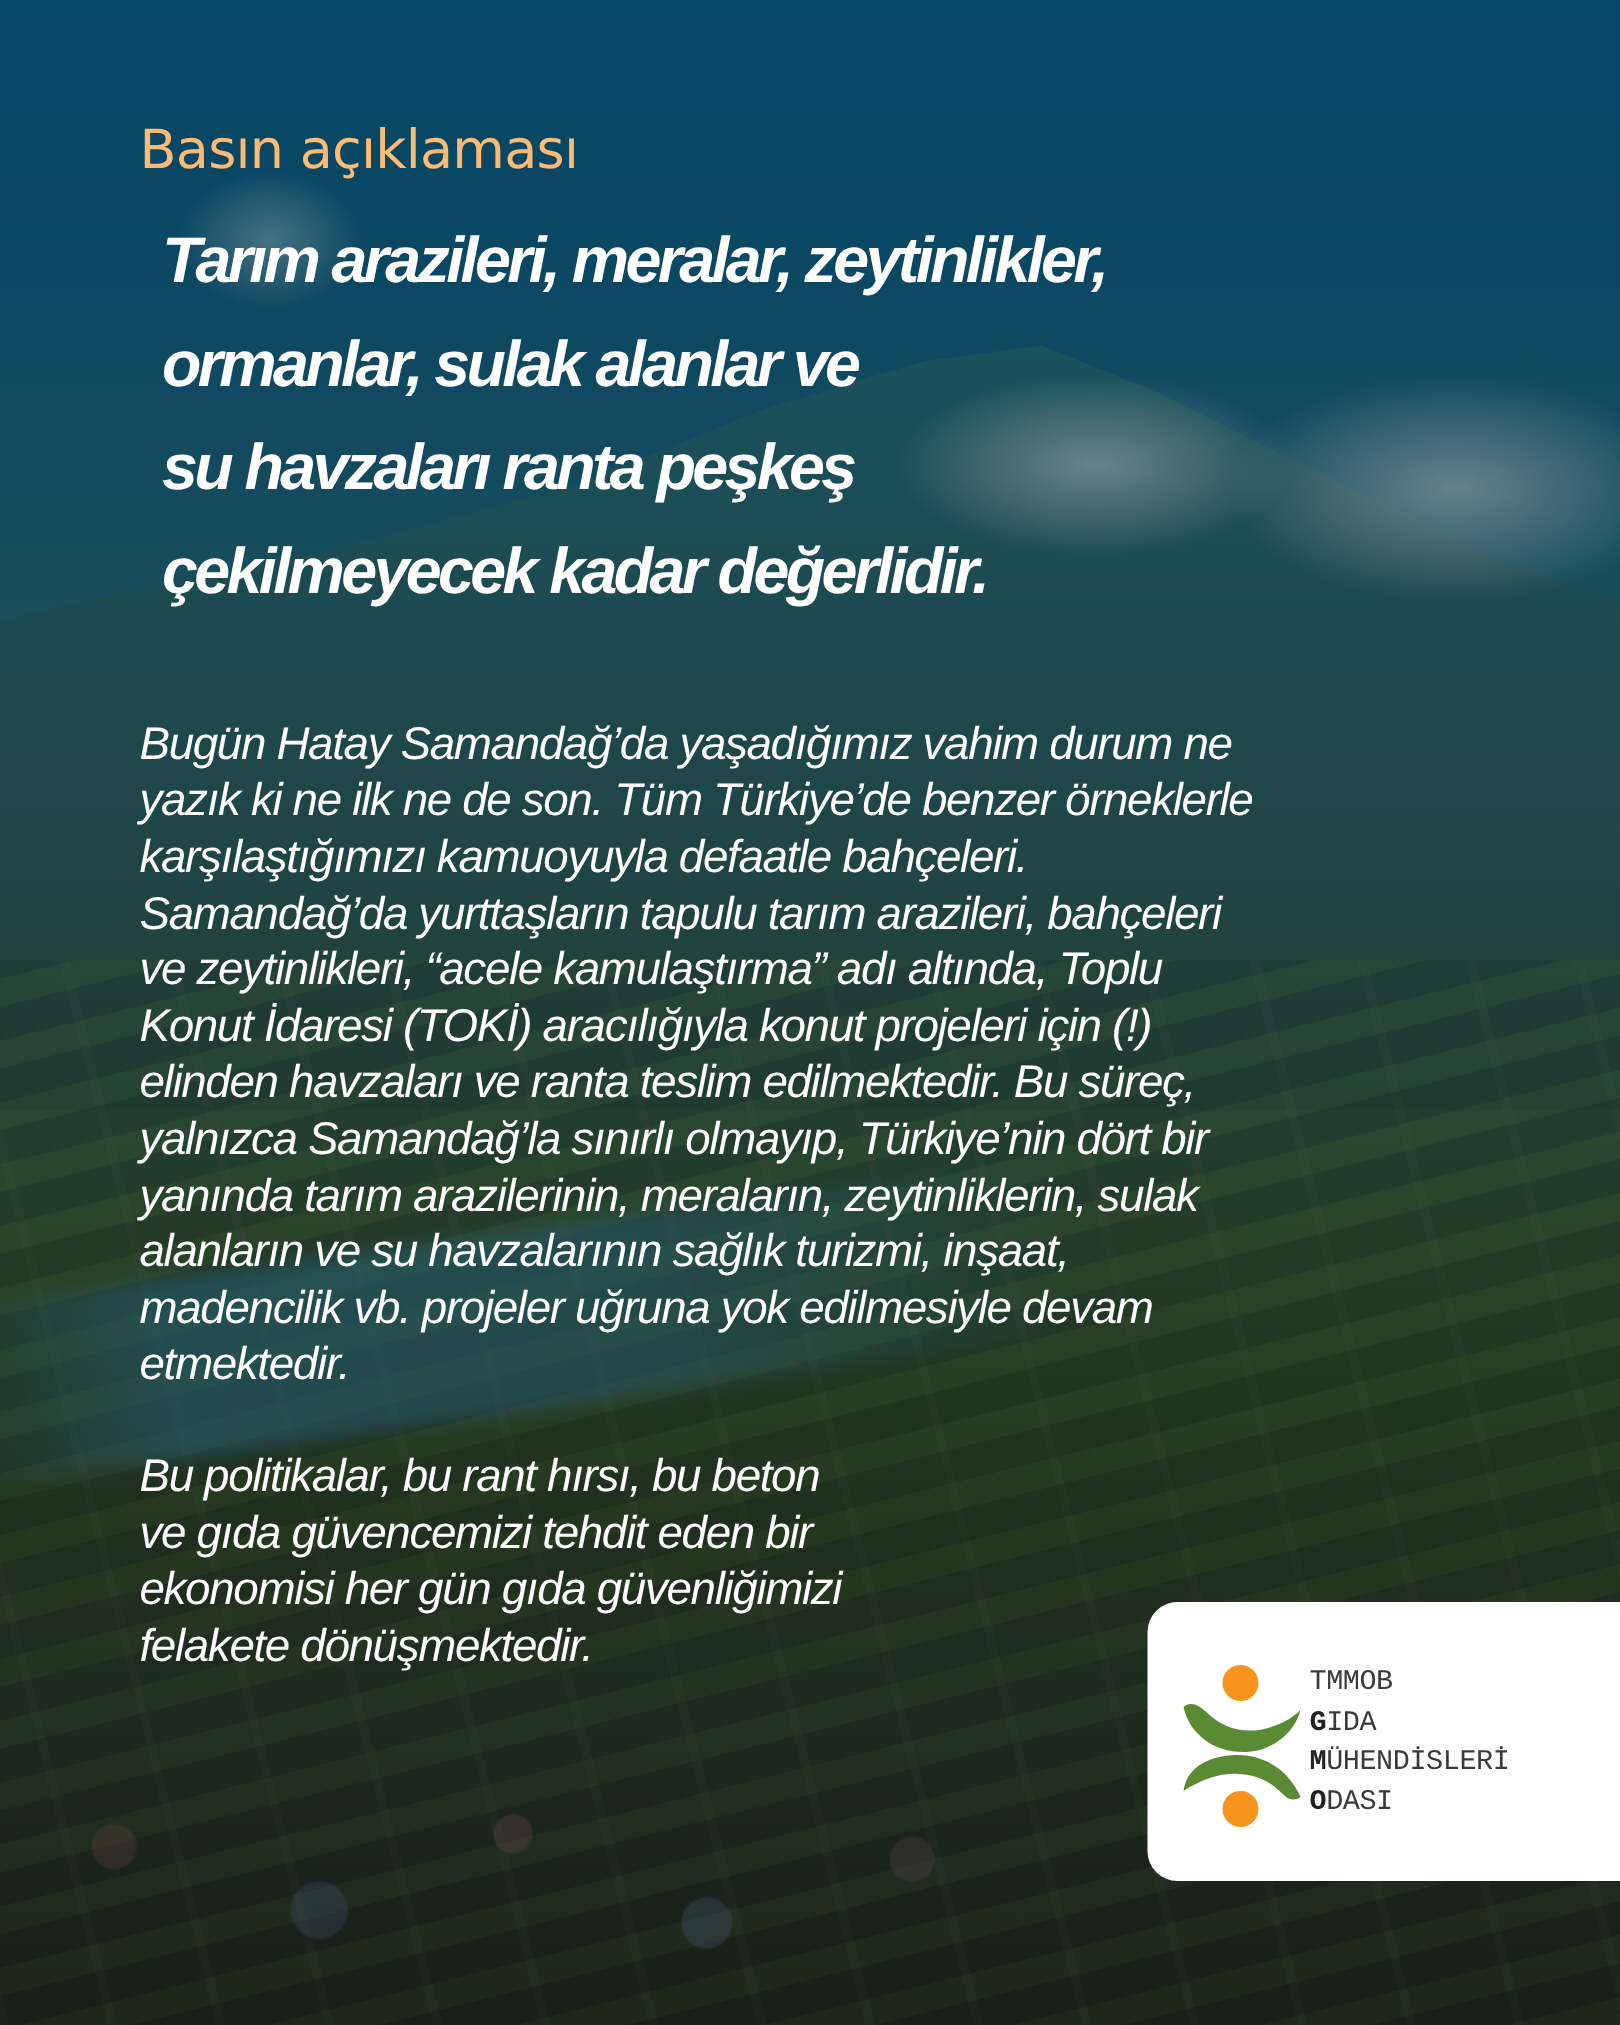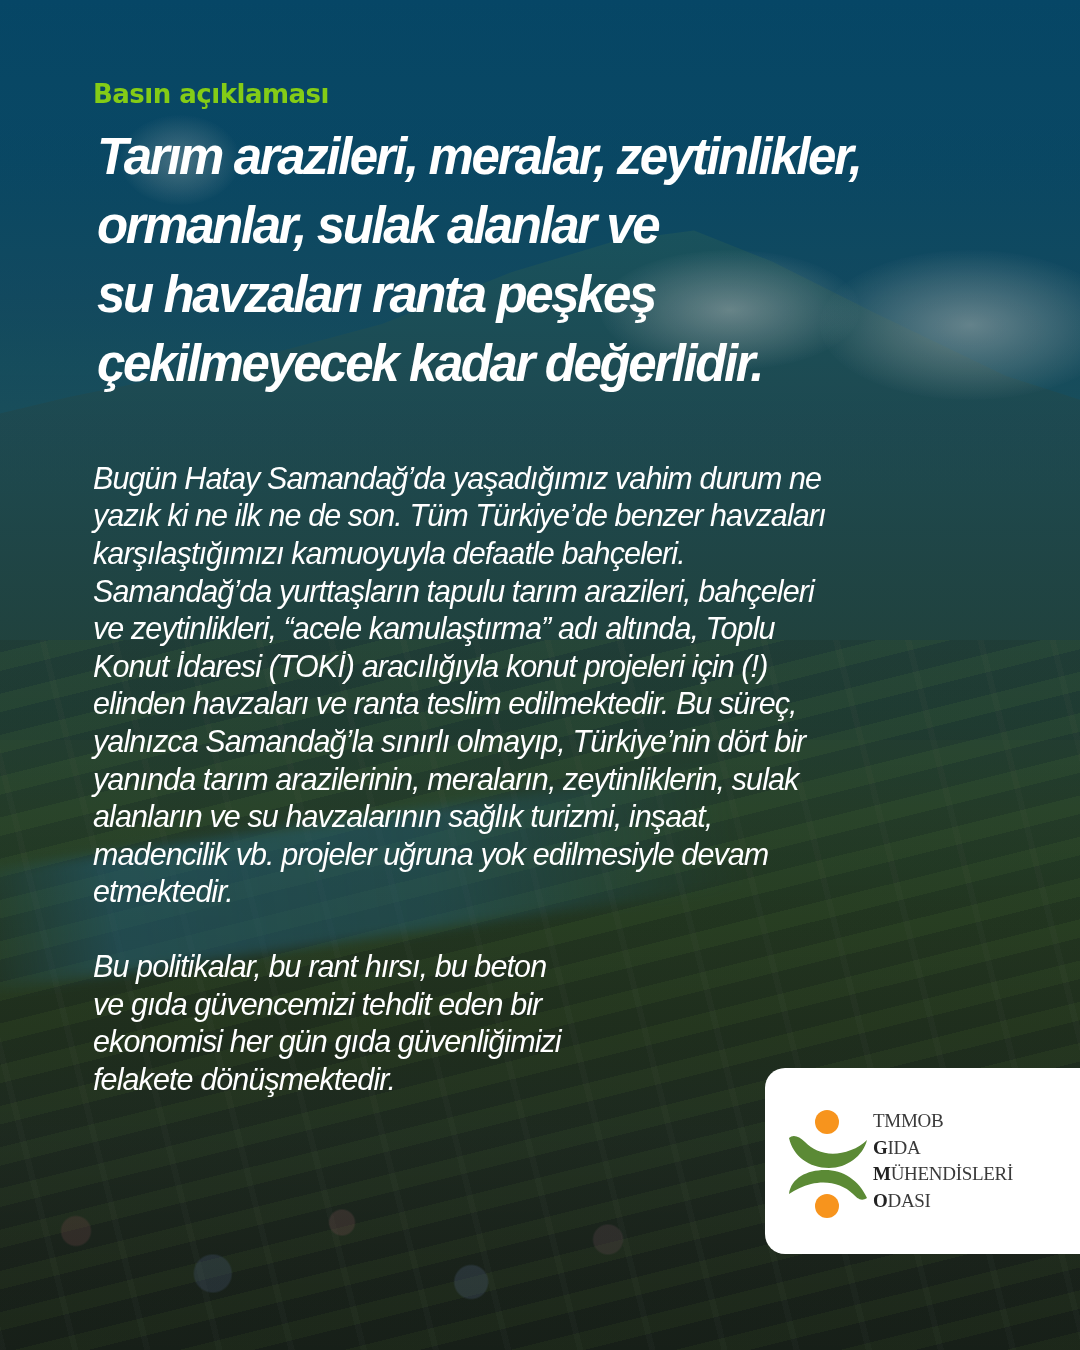--- a/index.html
+++ b/index.html
@@ -94,35 +94,35 @@
     
     .content {
       position: absolute;
       left: 93px;
       top: 78px;
       width: 950px;
       color: #ffffff;
     }
     .kicker {
       font-family: "DejaVu Sans", sans-serif;
-      font-size: 26px;
-      font-weight: bold;
-      color: #84cc16;
+      font-size: 36px;
+      font-weight: normal;
+      color: #fdba74;
       letter-spacing: -0.5px;
       margin: 0 0 10px 0;
       line-height: 1.3;
     }
     .title {
       font-family: "Liberation Sans", sans-serif;
       font-style: italic;
       font-weight: bold;
-      font-size: 51px;
+      font-size: 43px;
       line-height: 69px;
       letter-spacing: -2.4px;
-      margin: 4px;
+      margin: 15px;
     }
     .title span { display: block; white-space: nowrap; }
     .body {
       margin-top: 62px;
       font-family: "Liberation Sans", sans-serif;
       font-style: italic;
       font-size: 30.5px;
       line-height: 37.6px;
       letter-spacing: -0.9px;
     }
@@ -143,21 +143,21 @@
       position: absolute;
       left: 22px;
       top: 40px;
       width: 82px;
       height: 112px;
     }
     .logo-text {
       position: absolute;
       left: 108px;
       top: 40px;
-      font-family: Liberation Serif, serif;
+      font-family: Liberation Mono, monospace;
       font-size: 19px;
       line-height: 26.6px;
       color: #3a3a3a;
       letter-spacing: -0.3px;
       font-weight: normal;
     }
     .logo-text .row { display: block; white-space: nowrap; }
     .logo-text b { font-weight: bold; color: #222; }
   </style>
 </head>
@@ -179,21 +179,21 @@
   <h1 class="title">
     <span>Tarım arazileri, meralar, zeytinlikler,</span>
     <span>ormanlar, sulak alanlar ve</span>
     <span>su havzaları ranta peşkeş</span>
     <span>çekilmeyecek kadar değerlidir.</span>
   </h1>
 
   <div class="body">
     <p class="para1" style="margin:0;">
       <span class="line">Bugün Hatay Samandağ’da yaşadığımız vahim durum ne</span>
-      <span class="line">yazık ki ne ilk ne de son. Tüm Türkiye’de benzer havzaları</span>
+      <span class="line">yazık ki ne ilk ne de son. Tüm Türkiye’de benzer örneklerle</span>
       <span class="line">karşılaştığımızı kamuoyuyla defaatle bahçeleri.</span>
       <span class="line">Samandağ’da yurttaşların tapulu tarım arazileri, bahçeleri</span>
       <span class="line">ve zeytinlikleri, “acele kamulaştırma” adı altında, Toplu</span>
       <span class="line">Konut İdaresi (TOKİ) aracılığıyla konut projeleri için (!)</span>
       <span class="line">elinden havzaları ve ranta teslim edilmektedir. Bu süreç,</span>
       <span class="line">yalnızca Samandağ’la sınırlı olmayıp, Türkiye’nin dört bir</span>
       <span class="line">yanında tarım arazilerinin, meraların, zeytinliklerin, sulak</span>
       <span class="line">alanların ve su havzalarının sağlık turizmi, inşaat,</span>
       <span class="line">madencilik vb. projeler uğruna yok edilmesiyle devam</span>
       <span class="line">etmektedir.</span>

